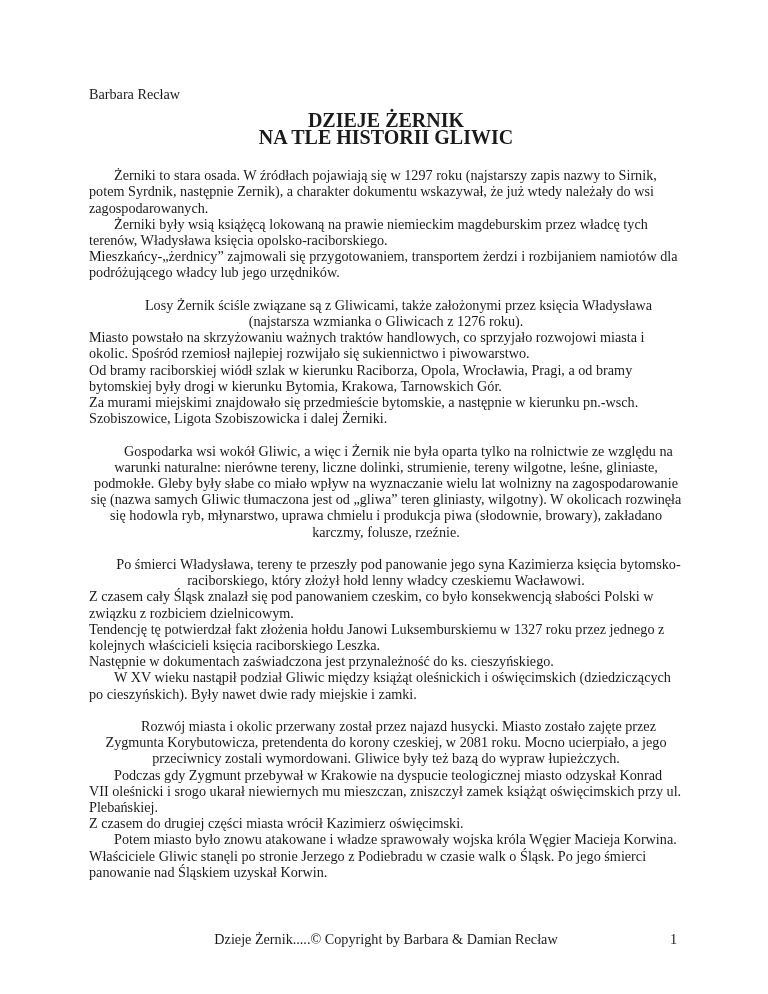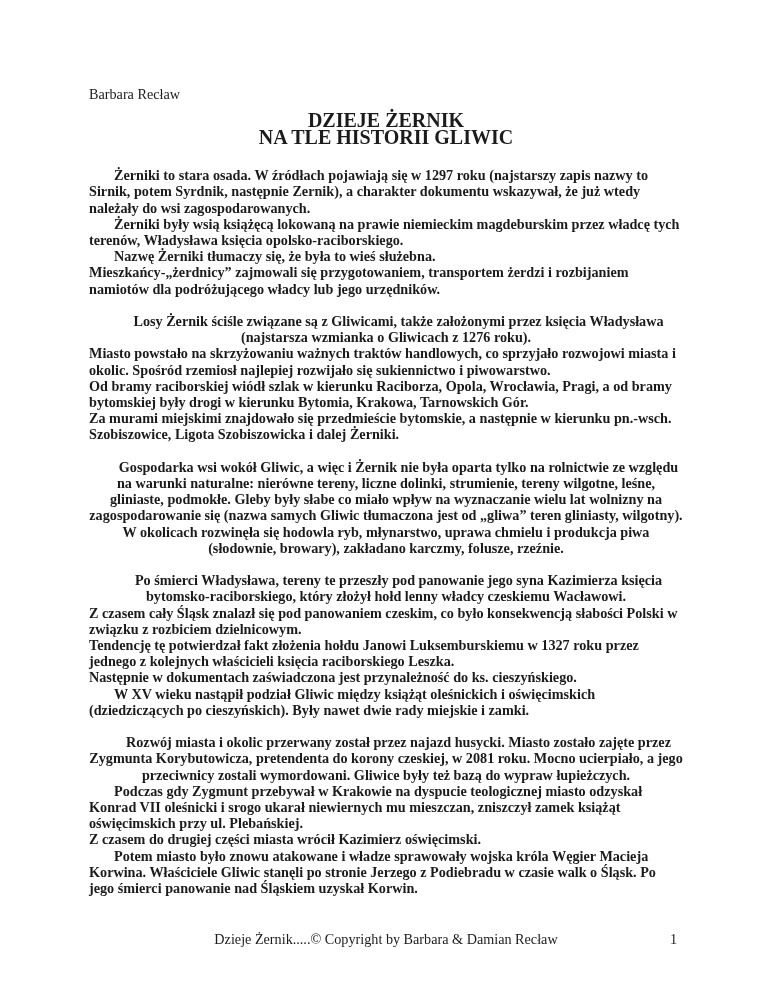--- a/index.html
+++ b/index.html
@@ -35,21 +35,20 @@
     font-size: 20px;
     line-height: 16.5px;
     margin: 0 0 0 0;
   }
   .body-text {
     margin-top: 22px;
   }
   .para {
     margin: 0;
     text-align: left;
-    font-weight: bold;
   }
   .para[data-indent="yes"] { text-indent: 25px; }
   .para.gap { margin-top: 16.2px; text-align: center; }
   .footer {
     position: absolute;
     left: 89px;
     right: 85px;
     top: 931px;
     text-align: center;
   }
@@ -68,21 +67,20 @@
     <p class="author">Barbara Recław</p>
 
     <div class="doc-title">
       <div>DZIEJE ŻERNIK</div>
       <div>NA TLE HISTORII GLIWIC</div>
     </div>
 
     <div class="body-text">
       <p class="para" data-indent="yes">Żerniki to stara osada. W źródłach pojawiają się w 1297 roku (najstarszy zapis nazwy to Sirnik, potem Syrdnik, następnie Zernik), a charakter dokumentu wskazywał, że już wtedy należały do wsi zagospodarowanych.</p>
       <p class="para" data-indent="yes">Żerniki były wsią książęcą lokowaną na prawie niemieckim magdeburskim przez władcę tych terenów, Władysława księcia opolsko-raciborskiego.</p>
-      <p class="para" data-indent="yes">Nazwę Żerniki tłumaczy się, że była to wieś służebna.</p>
       <p class="para" data-indent="no">Mieszkańcy-„żerdnicy” zajmowali się przygotowaniem, transportem żerdzi i rozbijaniem namiotów dla podróżującego władcy lub jego urzędników.</p>
       <p class="para gap" data-indent="yes">Losy Żernik ściśle związane są z Gliwicami, także założonymi przez księcia Władysława (najstarsza wzmianka o Gliwicach z 1276 roku).</p>
       <p class="para" data-indent="no">Miasto powstało na skrzyżowaniu ważnych traktów handlowych, co sprzyjało rozwojowi miasta i okolic. Spośród rzemiosł najlepiej rozwijało się sukiennictwo i piwowarstwo.</p>
       <p class="para" data-indent="no">Od bramy raciborskiej wiódł szlak w kierunku Raciborza, Opola, Wrocławia, Pragi, a od bramy bytomskiej były drogi w kierunku Bytomia, Krakowa, Tarnowskich Gór.</p>
       <p class="para" data-indent="no">Za murami miejskimi znajdowało się przedmieście bytomskie, a następnie w kierunku pn.-wsch. Szobiszowice, Ligota Szobiszowicka i dalej Żerniki.</p>
       <p class="para gap" data-indent="yes">Gospodarka wsi wokół Gliwic, a więc i Żernik nie była oparta tylko na rolnictwie ze względu na warunki naturalne: nierówne tereny, liczne dolinki, strumienie, tereny wilgotne, leśne, gliniaste, podmokłe. Gleby były słabe co miało wpływ na wyznaczanie wielu lat wolnizny na zagospodarowanie się (nazwa samych Gliwic tłumaczona jest od „gliwa” teren gliniasty, wilgotny). W okolicach rozwinęła się hodowla ryb, młynarstwo, uprawa chmielu i produkcja piwa (słodownie, browary), zakładano karczmy, folusze, rzeźnie.</p>
       <p class="para gap" data-indent="yes">Po śmierci Władysława, tereny te przeszły pod panowanie jego syna Kazimierza księcia bytomsko-raciborskiego, który złożył hołd lenny władcy czeskiemu Wacławowi.</p>
       <p class="para" data-indent="no">Z czasem cały Śląsk znalazł się pod panowaniem czeskim, co było konsekwencją słabości Polski w związku z rozbiciem dzielnicowym.</p>
       <p class="para" data-indent="no">Tendencję tę potwierdzał fakt złożenia hołdu Janowi Luksemburskiemu w 1327 roku przez jednego z kolejnych właścicieli księcia raciborskiego Leszka.</p>
       <p class="para" data-indent="no">Następnie w dokumentach zaświadczona jest przynależność do ks. cieszyńskiego.</p>

